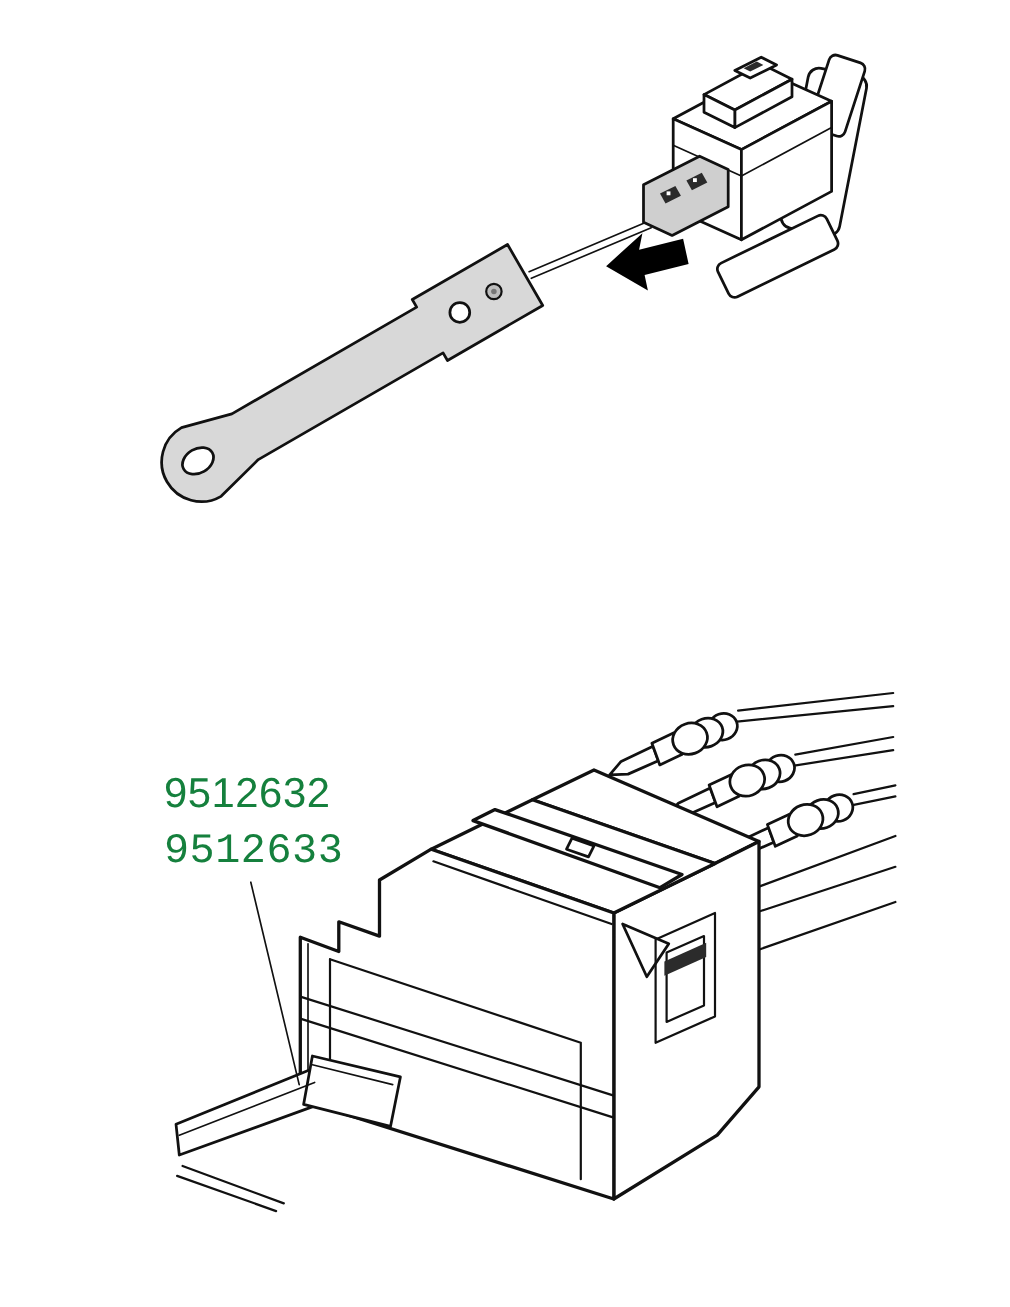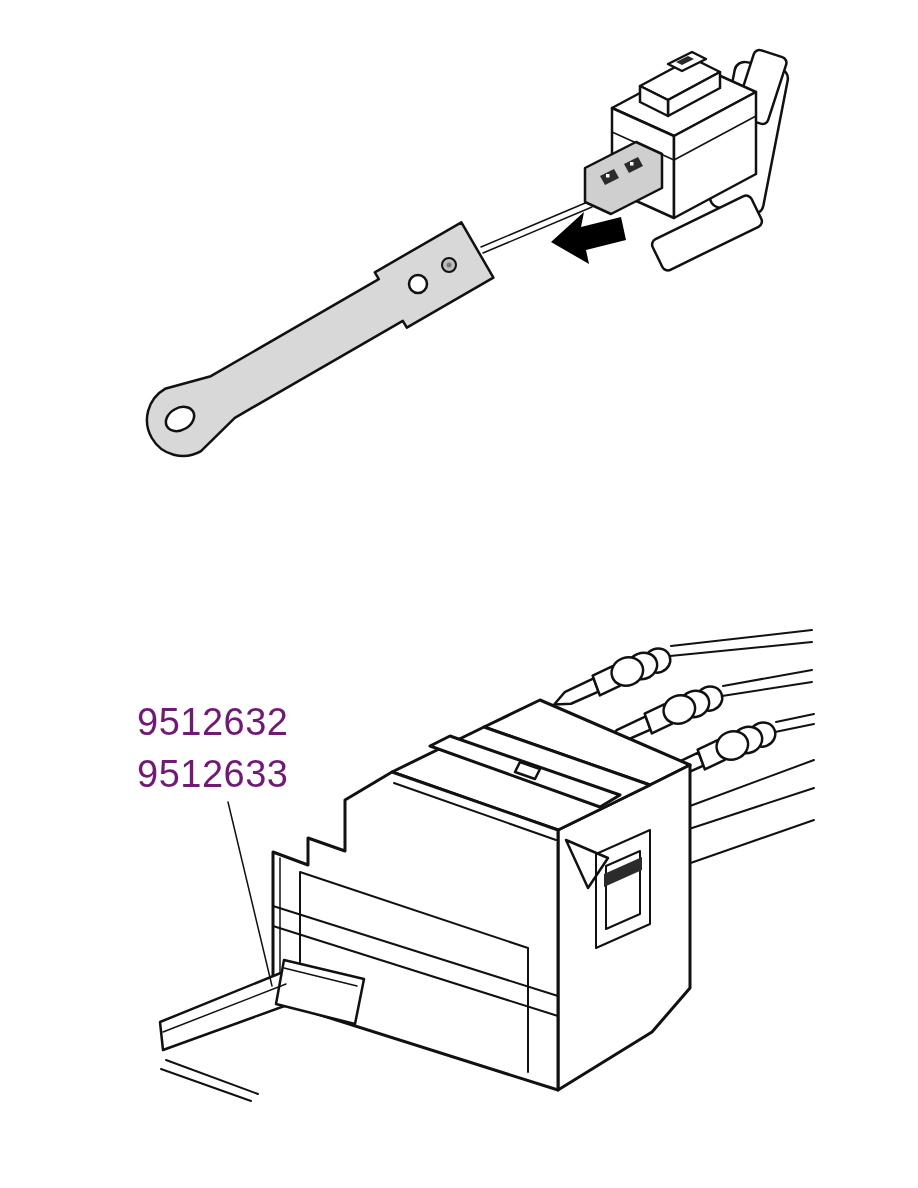--- a/index.html
+++ b/index.html
@@ -13,29 +13,29 @@
     position:relative;
     width:918px;
     height:1188px;
     background:var(--background);
     overflow:hidden;
     font-family:"Liberation Sans", sans-serif;
   }
   .canvas svg{position:absolute;inset:0;}
   .part-label{
     position:absolute;
-    left:137px;
-    color:#701a75;
+    left:149px;
+    color:#15803d;
     font:400 38px/1.1 "Liberation Sans", sans-serif;
     letter-spacing:0.5px;
     white-space:nowrap;
     user-select:none;
   }
   #part-label-1{top:702px;}
-  #part-label-2{top:754px;}
+  #part-label-2{top:754px;font-family:Liberation Mono, monospace;}
 
   
   .outline{fill:#ffffff;stroke:var(--line);stroke-width:3;stroke-linejoin:round;stroke-linecap:round;}
   .outline2{fill:#ffffff;stroke:var(--line);stroke-width:2.5;stroke-linejoin:round;stroke-linecap:round;}
   .thin{fill:none;stroke:var(--line);stroke-width:2;stroke-linejoin:round;stroke-linecap:round;}
   .hair{stroke-width:1.5;}
   .toolfill{fill:var(--tool_fill);stroke:var(--line);stroke-width:2.5;stroke-linejoin:round;}
   .darkfill{fill:var(--arrow);stroke:none;}
   .gray{fill:#cfcfcf;stroke:var(--line);stroke-width:2.5;stroke-linejoin:round;}
   .slot{fill:#2b2b2b;stroke:none;}

